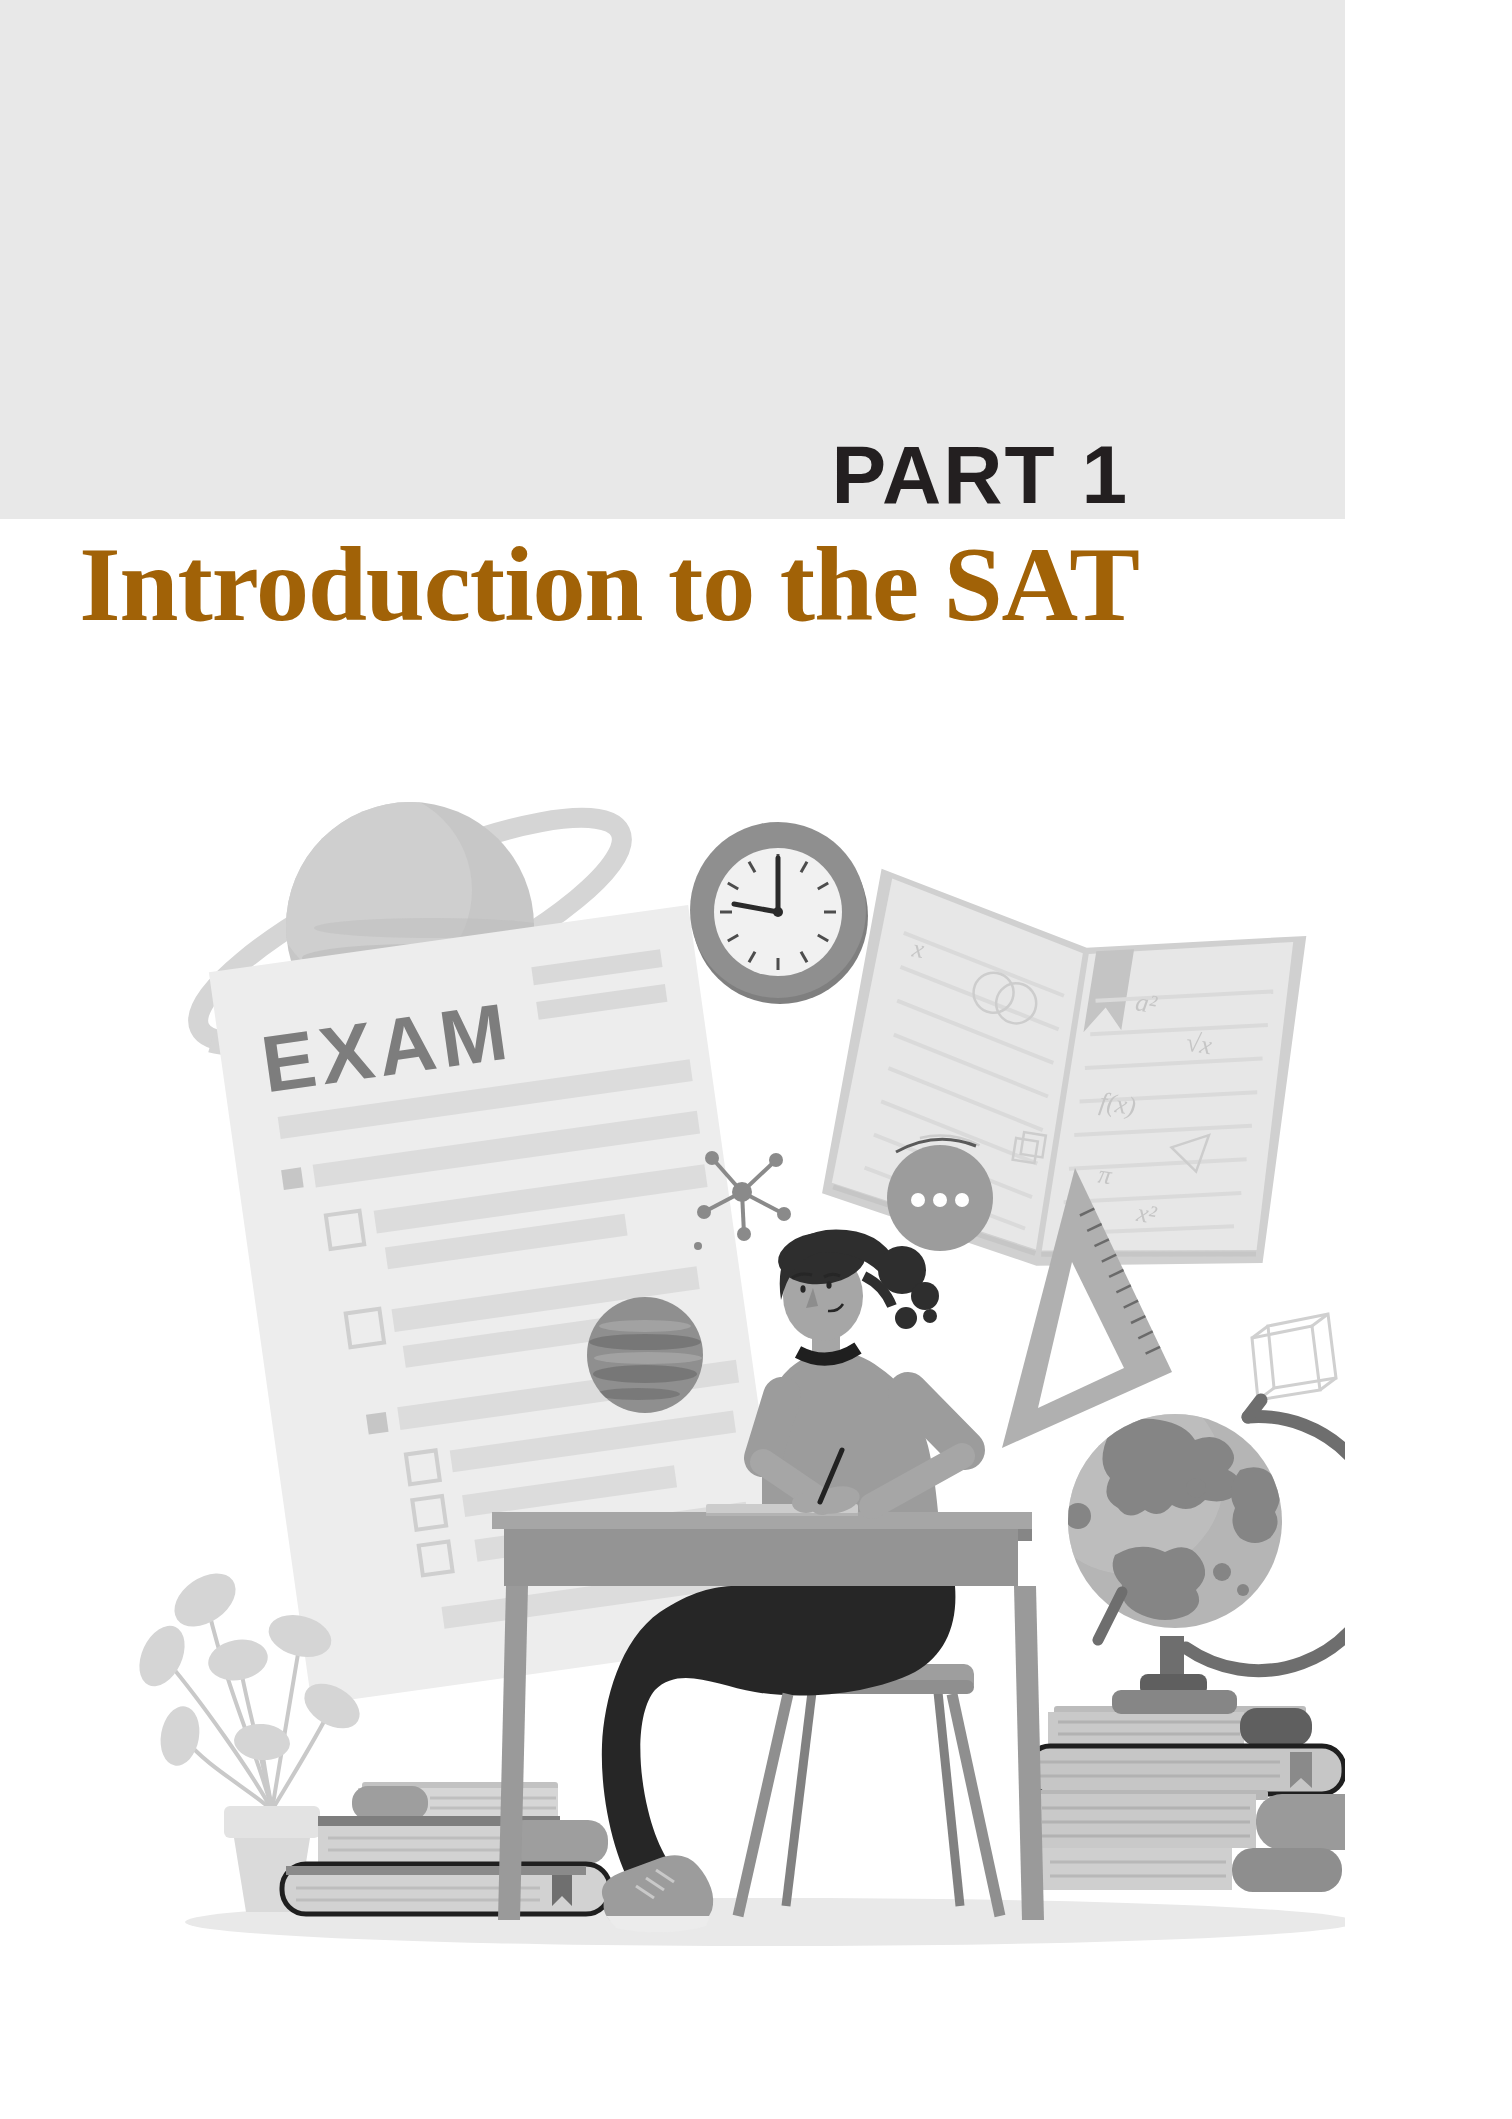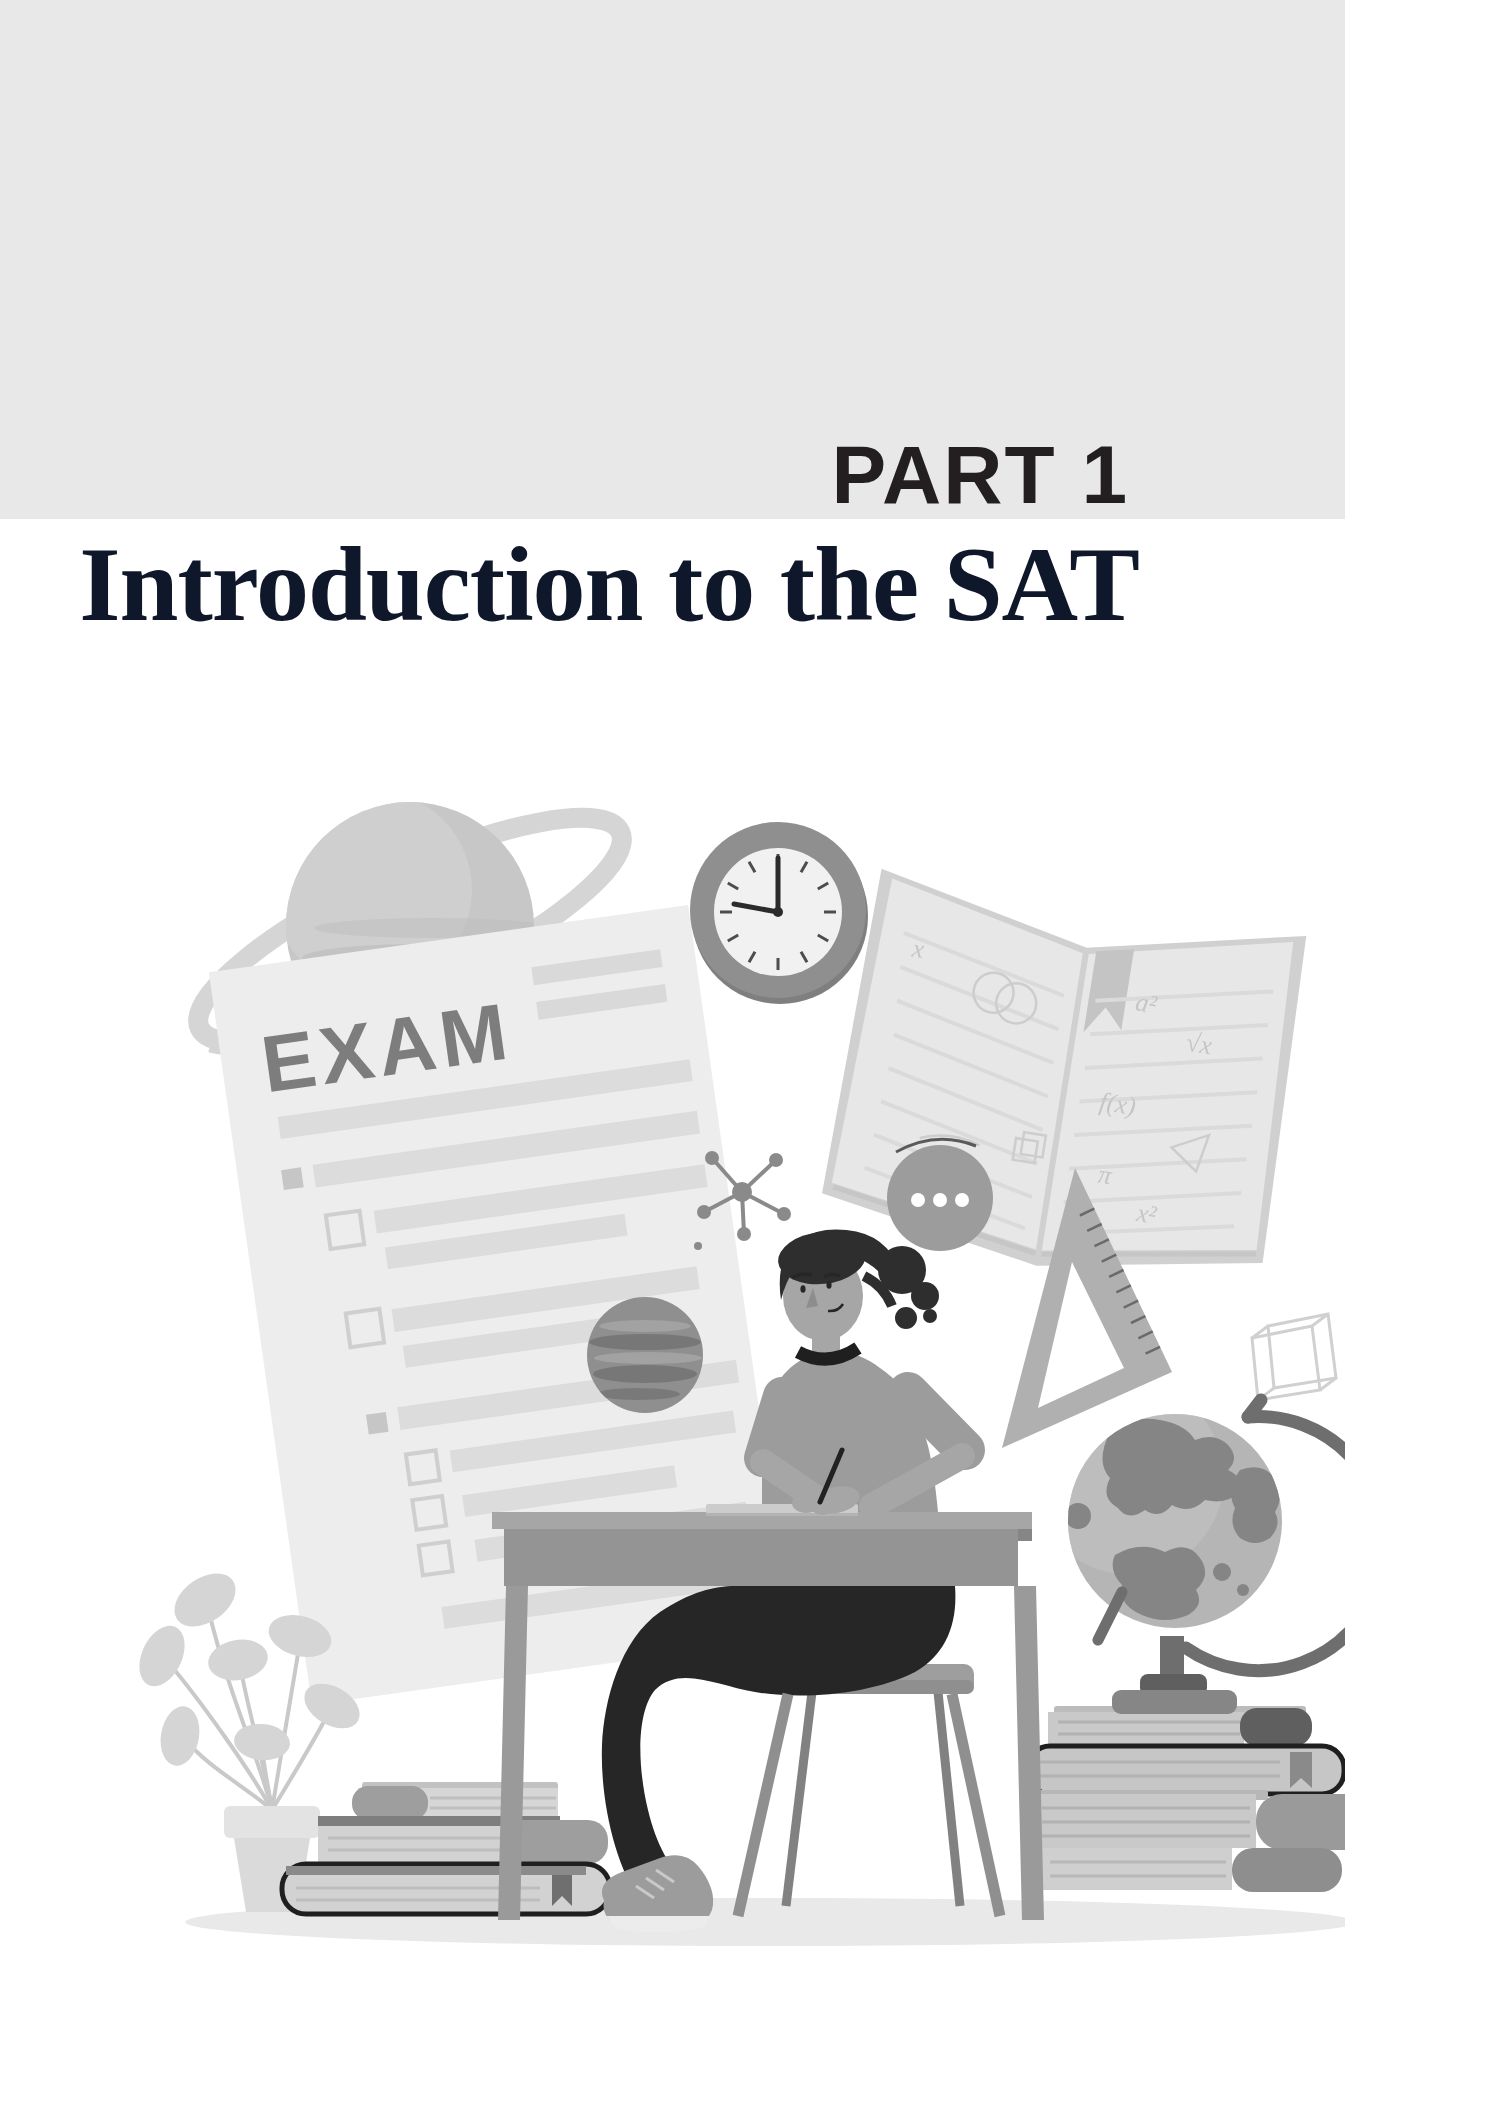--- a/index.html
+++ b/index.html
@@ -2,21 +2,21 @@
 <html><head>
 <meta charset="utf-8">
 <style>
   html,body{margin:0;padding:0;background:#fff;}
   .page{position:relative;width:1345px;height:2119px;background:#ffffff;overflow:hidden;
         font-family:"Liberation Sans",sans-serif;}
   .band{position:absolute;left:0;top:0;width:1512px;height:519px;background:#e8e8e8;}
   .part-label{position:absolute;top:434px;right:216px;font-family:"Liberation Sans",sans-serif;
         font-weight:800;font-size:82px;letter-spacing:2px;color:#231f20;line-height:1;}
   .page-title{position:absolute;top:532px;right:206px;font-family:"Liberation Serif",serif;
-        font-weight:700;font-size:106px;letter-spacing:-1px;color:#0f172a;line-height:1;white-space:nowrap;}
+        font-weight:700;font-size:106px;letter-spacing:-1px;color:#a16207;line-height:1;white-space:nowrap;}
   .illo{position:absolute;left:0;top:0;width:1512px;height:2119px;}
   svg text.doodle{font-family:"Liberation Serif",serif;font-style:italic;font-size:26px;fill:#c6c6c6;}
   svg text.examword{font-family:"Liberation Sans",sans-serif;font-weight:800;font-size:80px;
         letter-spacing:5px;fill:#7d7d7d;}
 </style>
 </head>
 <body>
 
 <div class="page">
 

